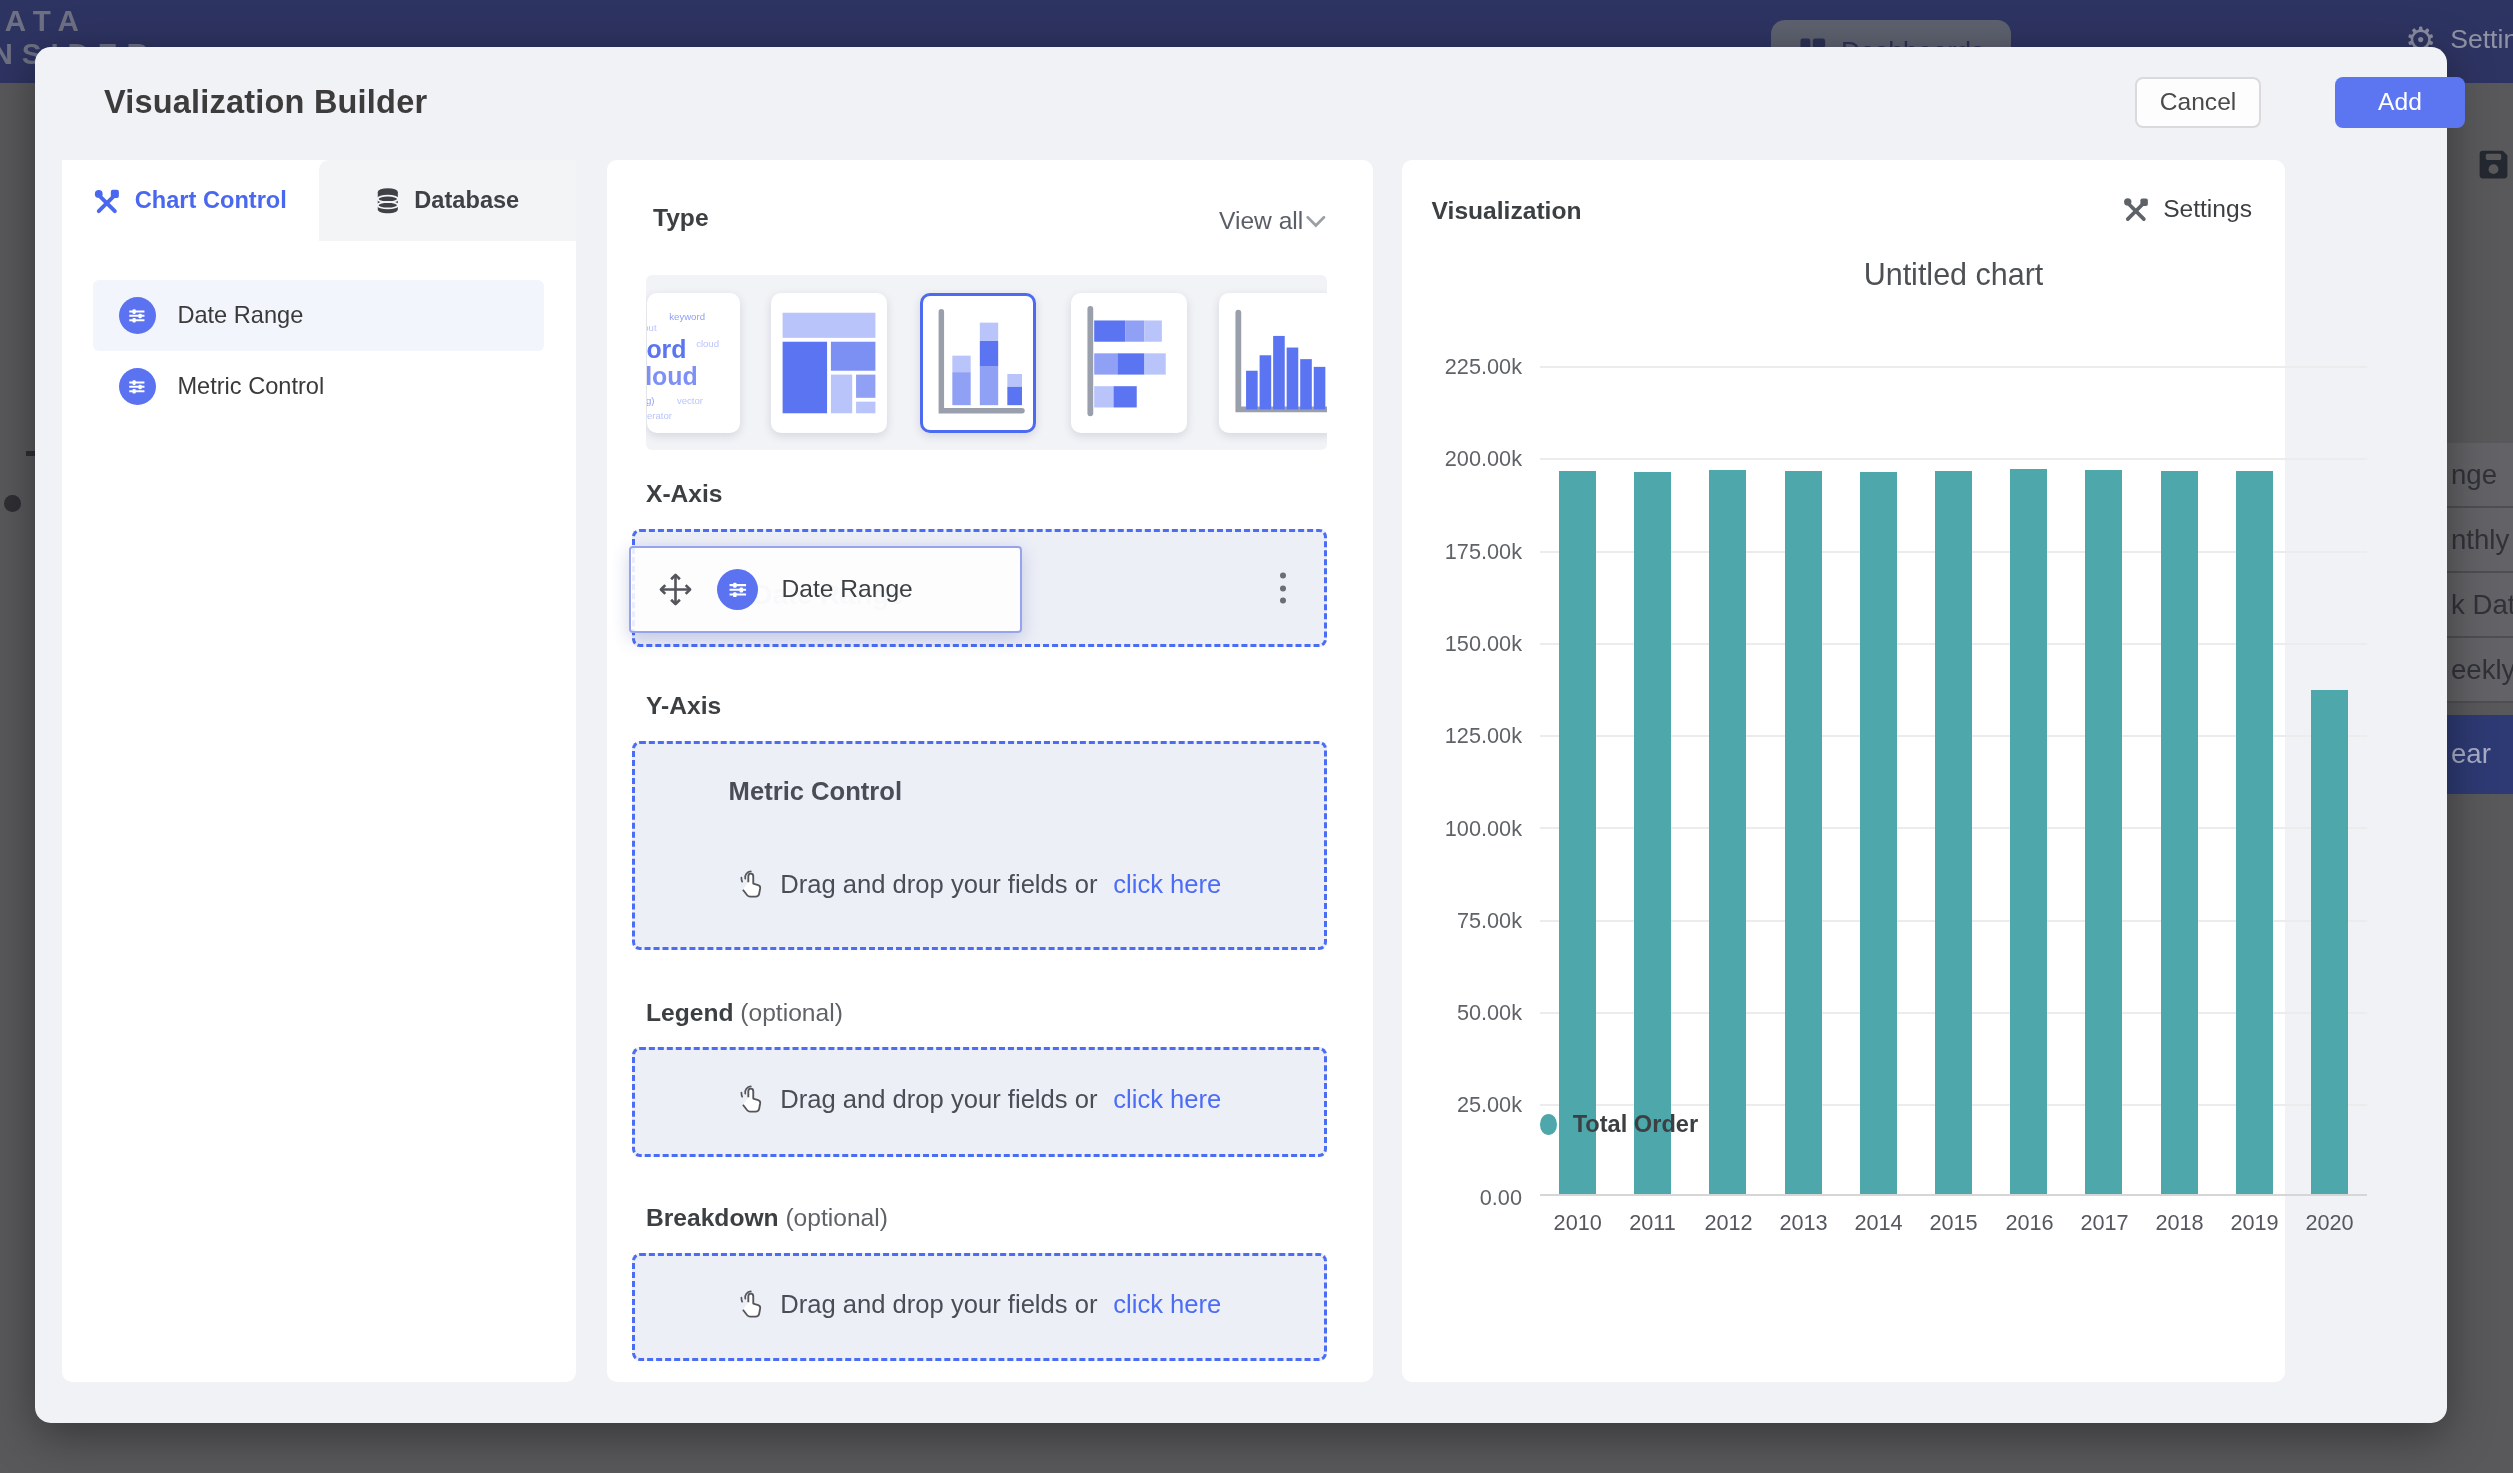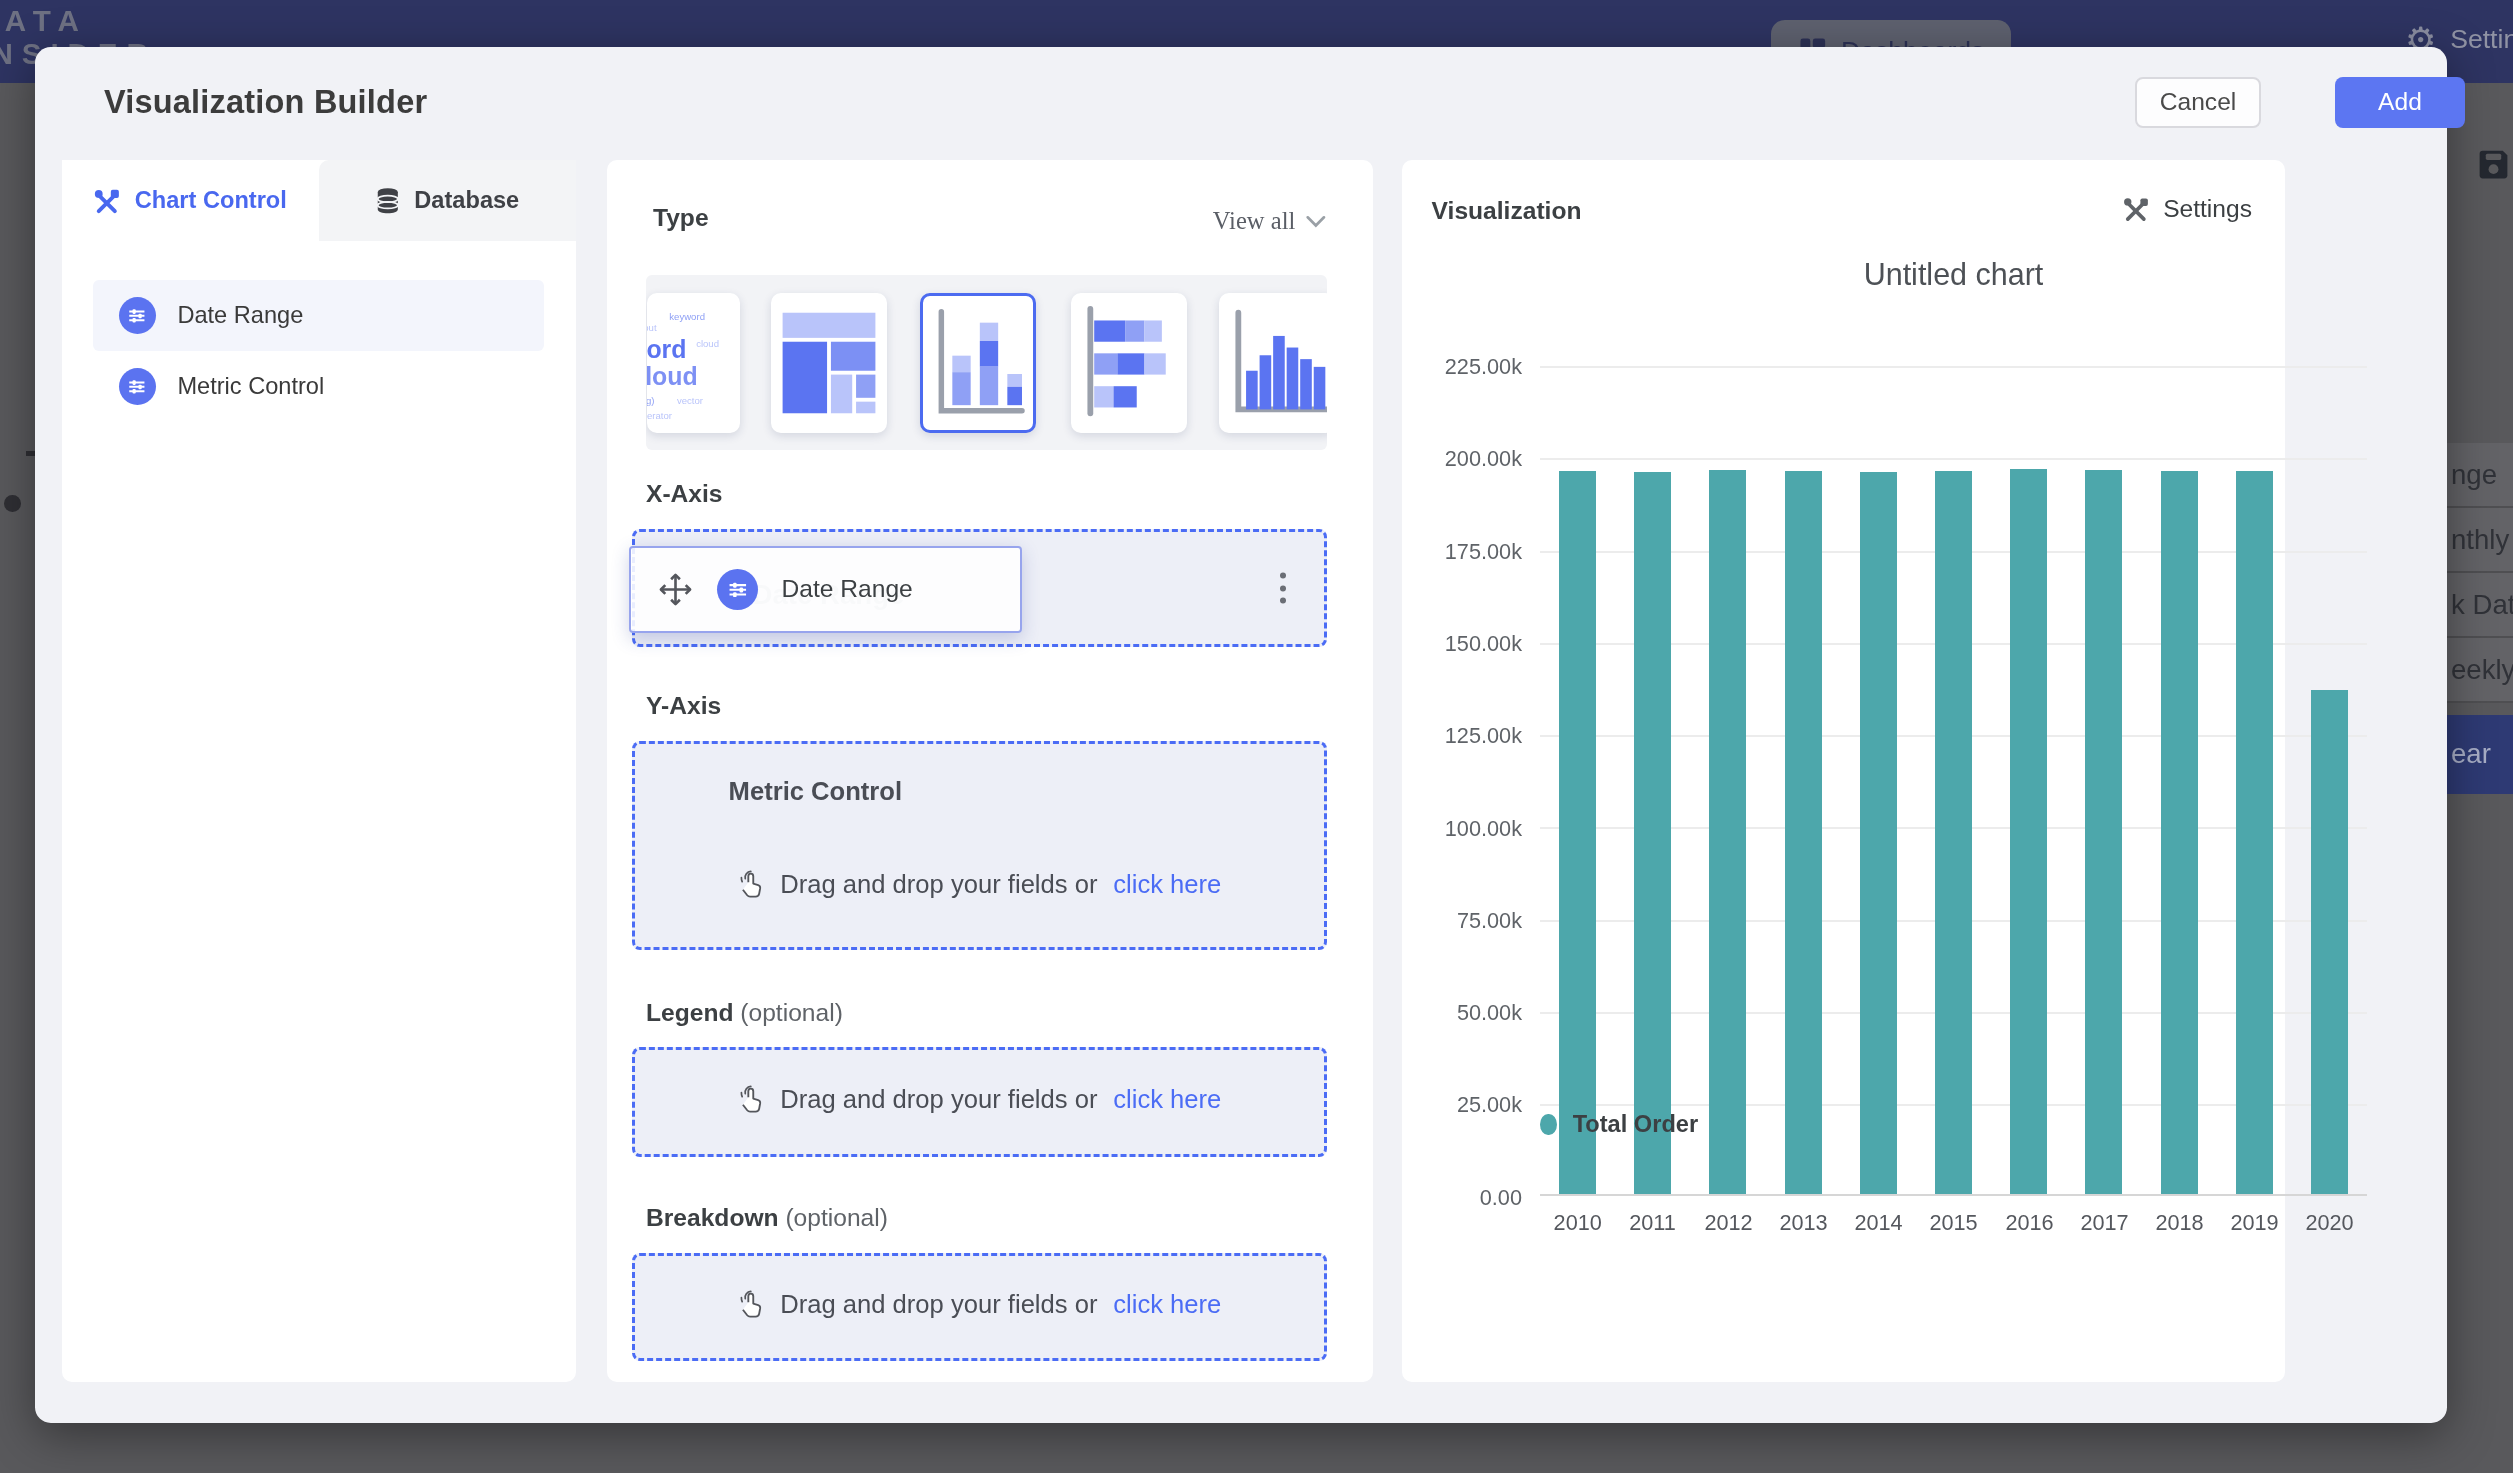--- a/index.html
+++ b/index.html
@@ -39,21 +39,21 @@
   .tab { flex:1; display:flex; align-items:center; justify-content:center; gap:13.8px; font-size:23.6px; font-weight:bold; }
   .tab.inactive { background:#f3f4f6; color:#3f4146; border-radius:9.9px 0 0 0; }
   .tab.active { background:#ffffff; color:#4968ef; border-radius:0 9.9px 0 0; }
   .field-row { position:absolute; left:31.5px; width:451px; height:71px; border-radius:5.9px; display:flex; align-items:center; gap:21.7px; padding-left:25.6px; font-size:23.6px; color:#3a3a3a; }
   .field-row.hl { background:#f3f5fc; }
   .circle-ic { width:37px; height:37px; border-radius:50%; background:#5b73f0; display:flex; align-items:center; justify-content:center; flex:none; }
 
   
   .sec-head { position:absolute; left:39px; font-size:24.6px; font-weight:bold; color:#3c4043; }
   .sec-head .opt { font-weight:normal; color:#5f6368; }
-  .viewall { position:absolute; right:46px; top:47px; display:flex; align-items:center; gap:10px; font-size:24.6px; color:#5a5e66; cursor:pointer;font-family:Liberation Serif, serif; }
+  .viewall { position:absolute; right:46px; top:47px; display:flex; align-items:center; gap:2px; font-size:24.6px; color:#5a5e66; cursor:pointer; }
   .strip { position:absolute; left:39px; top:115px; width:681px; height:175px; background:#f2f3f6; border-radius:5.9px; overflow:hidden; }
   .thumb { position:absolute; top:17.7px; width:116px; height:140px; background:#ffffff; border-radius:9.9px; box-shadow:0 3px 9.9px rgba(30,40,90,0.14); overflow:hidden; }
   .thumb.sel { border:3px solid #4c6bf0; }
   .dropzone { position:absolute; left:24.6px; width:695px; border:3px dashed #4b6cf5; border-radius:7.9px; background:#edeff7; }
   .dz-line { position:absolute; left:0; right:0; display:flex; align-items:center; justify-content:center; gap:15.8px; font-size:25.6px; color:#4a4d55; }
   .dz-link { color:#4b6cf5; cursor:pointer; }
   .dz-group-label { position:absolute; left:94px; top:33px; font-size:25.6px; font-weight:bold; color:#4a4d55; }
   .ghost { position:absolute; left:118px; top:47px; font-size:27.6px; font-weight:bold; color:rgba(59,63,90,0.22); }
   .drag-card { position:absolute; left:-5.9px; top:13.8px; width:393px; height:87px; background:rgba(255,255,255,0.88); border:2px solid #97a4ed; border-radius:3.9px; box-shadow:0 5.9px 17.7px rgba(40,60,150,0.22); display:flex; align-items:center; gap:23.6px; padding-left:27.6px; font-size:24.6px; color:#3c4043; }
   .dots { position:absolute; right:31.5px; top:50%; transform:translateY(-50%); display:flex; flex-direction:column; gap:6.9px; cursor:pointer; padding:5.9px; }

